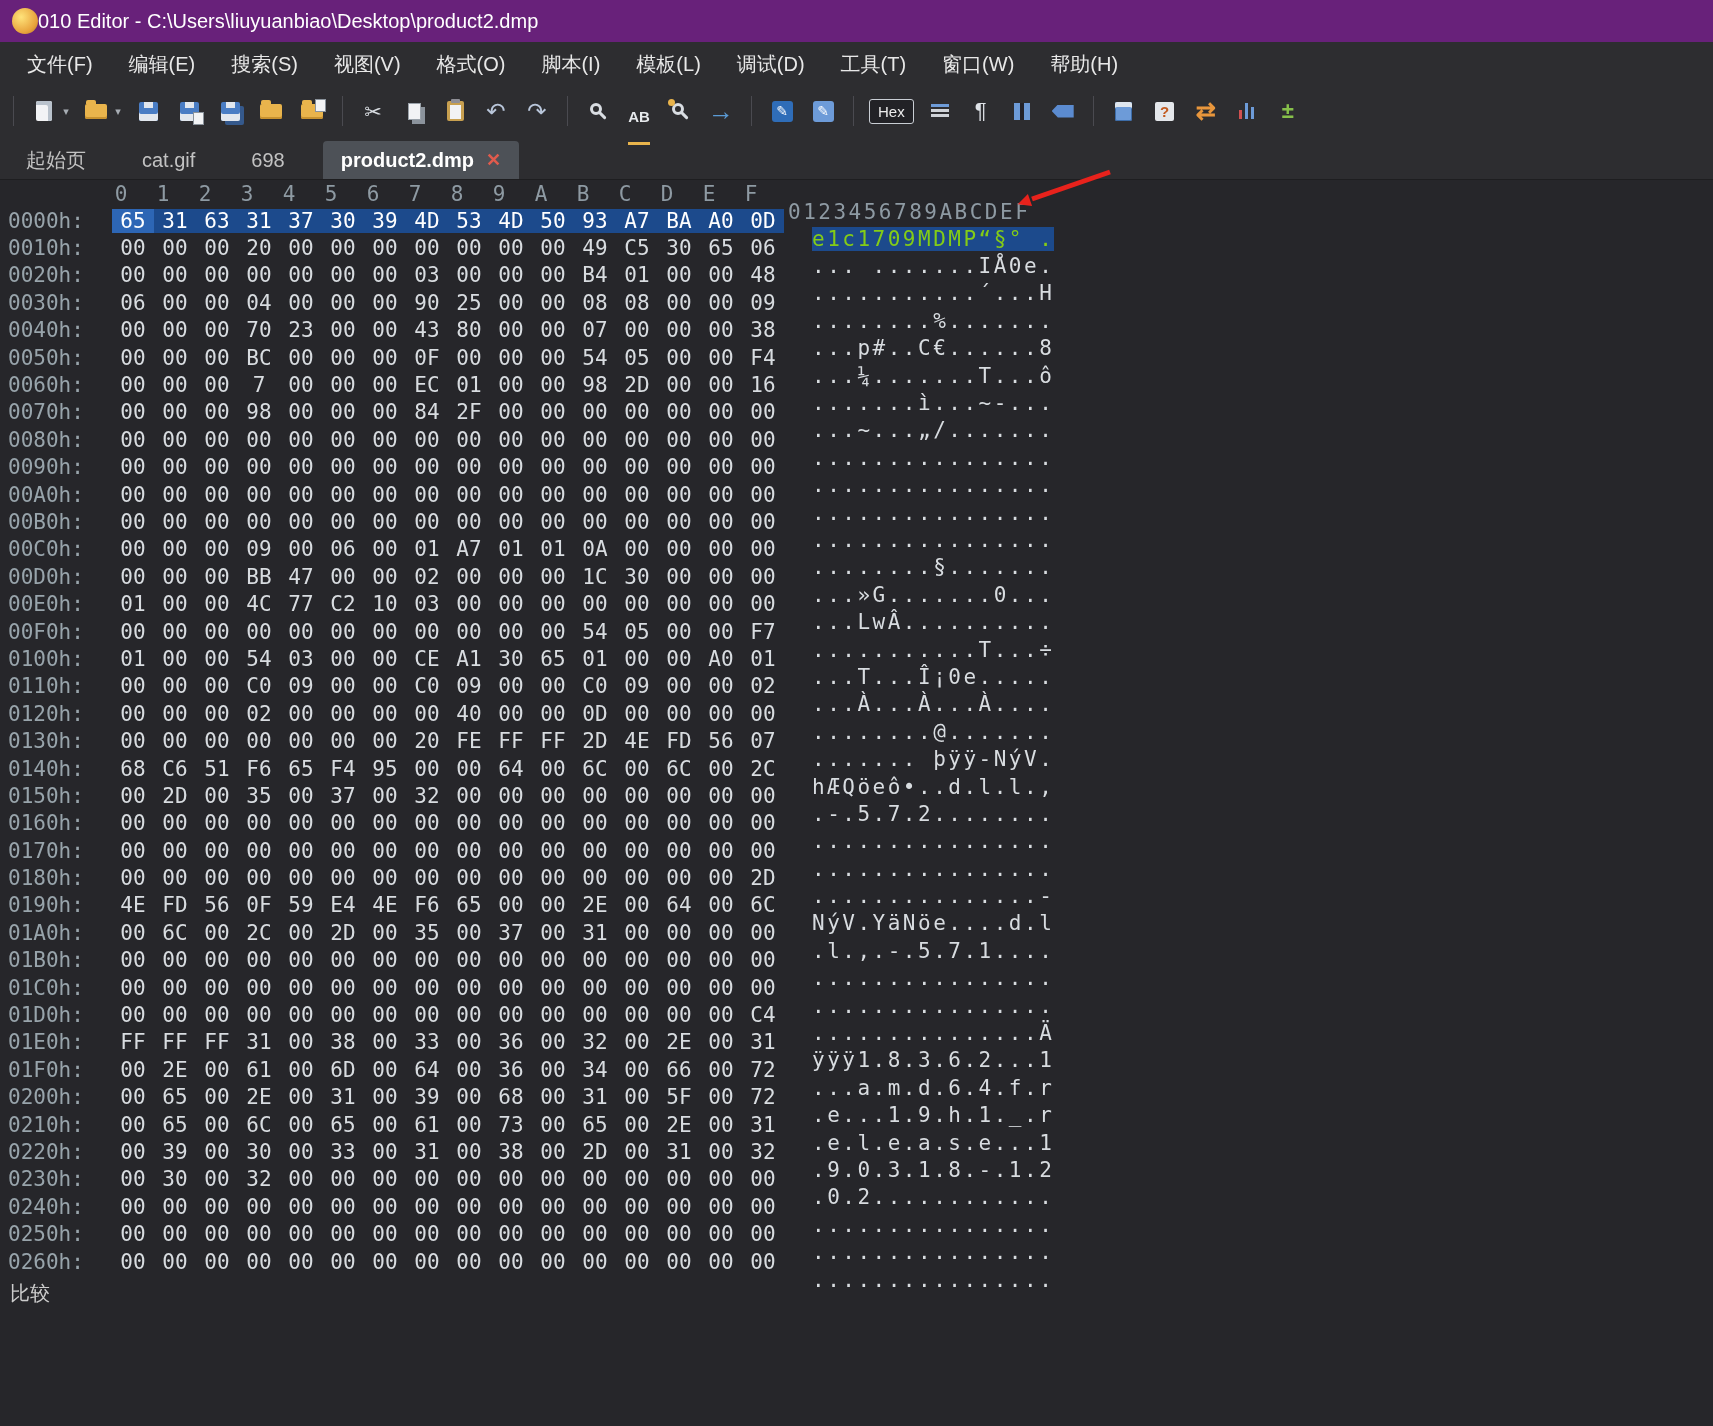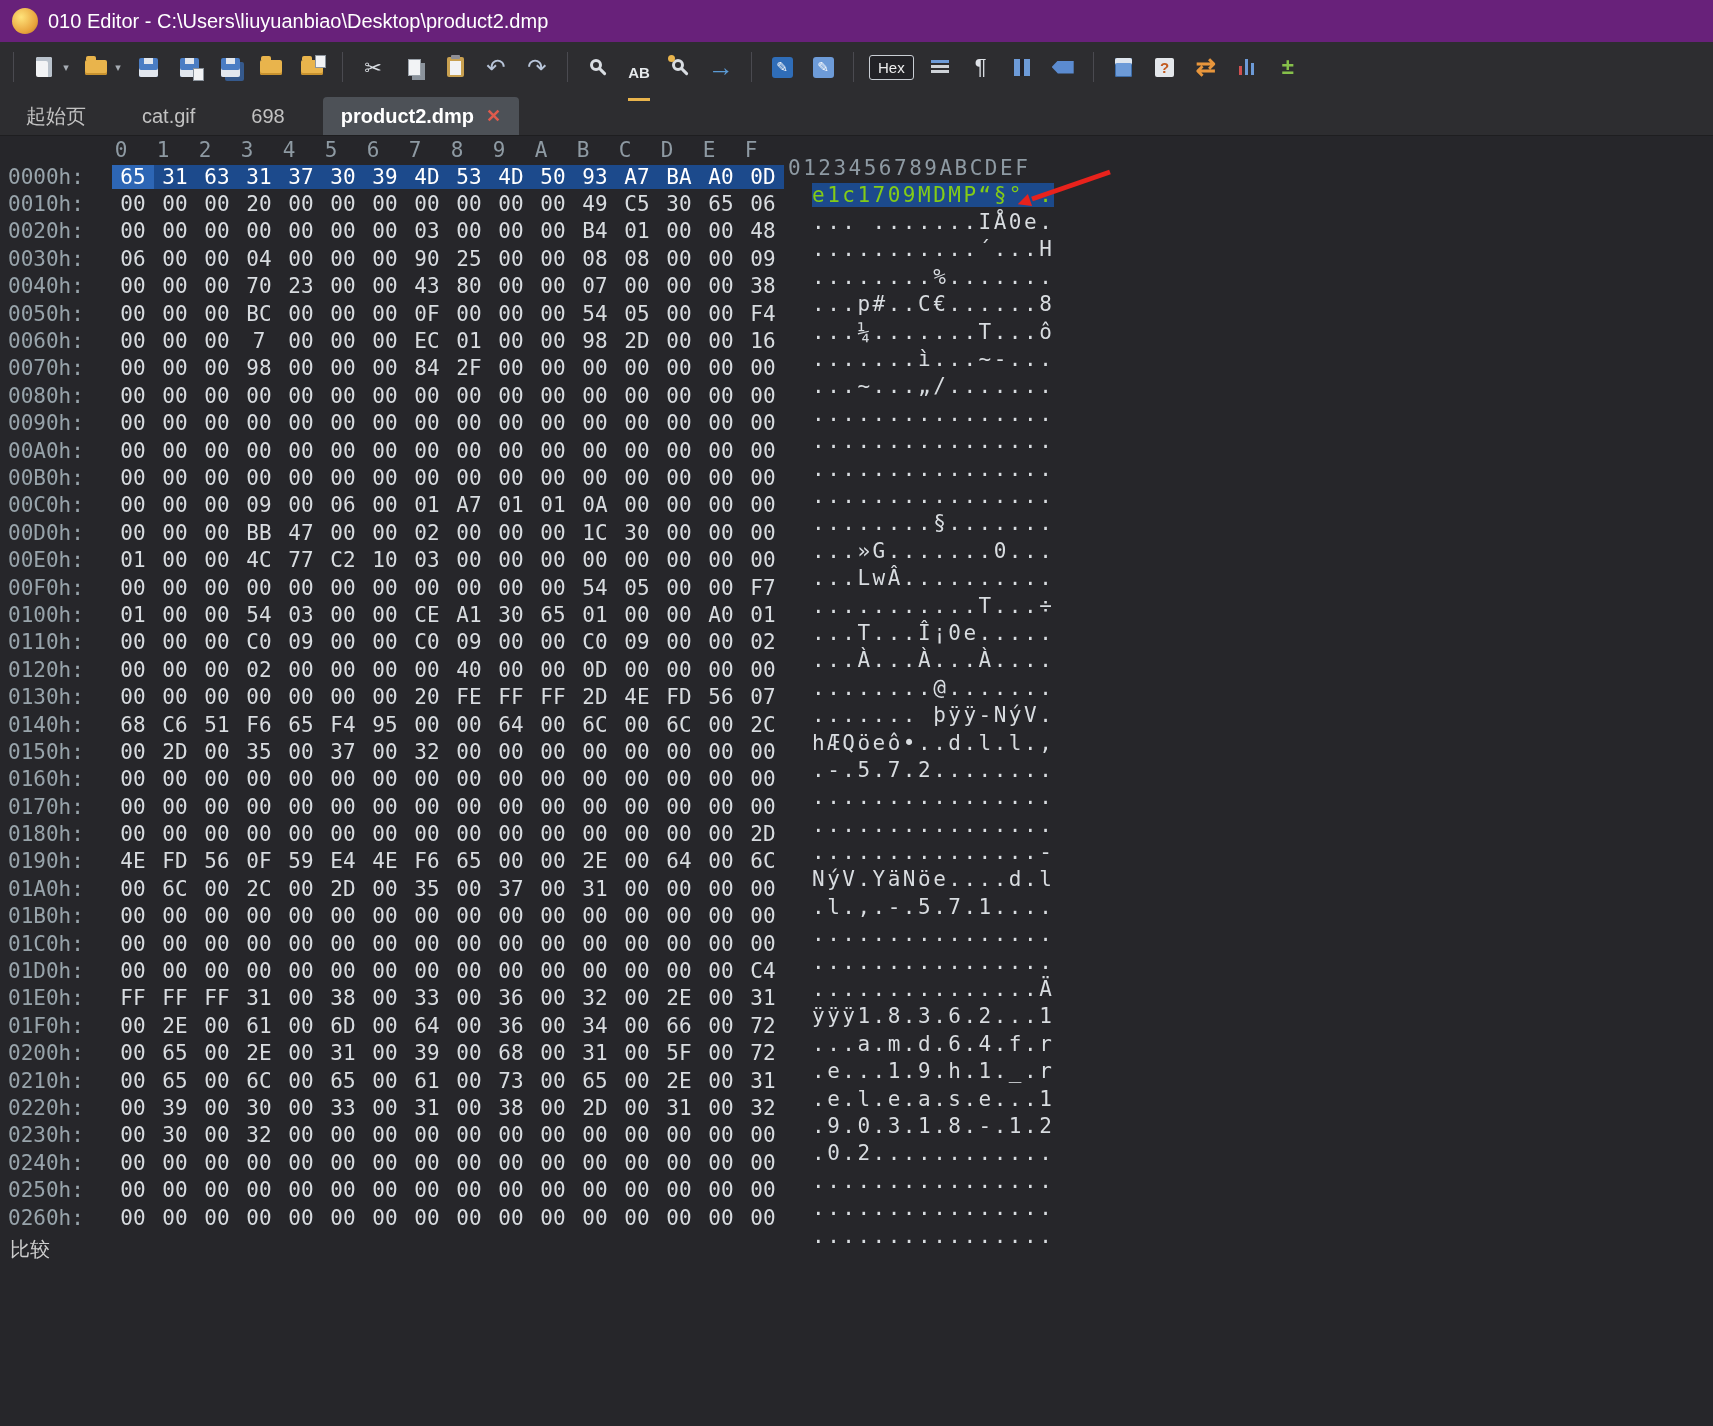--- a/index.html
+++ b/index.html
@@ -7,21 +7,21 @@
   body {
     width:1713px; height:1426px; overflow:hidden;
     background:#26262a;
     font-family:"Liberation Sans", sans-serif;
   }
   .window { position:relative; width:100%; height:100%; }
 
   
   .titlebar {
     height:42px; background:var(--titlebar,#68217A);
-    display:flex; align-items:center; padding:11px 12px; gap:10px;
+    display:flex; align-items:center; padding:11px 12px; 
   }
   .app-icon {
     width:26px; height:26px; border-radius:50%;
     background:radial-gradient(circle at 35% 35%, #ffe37a, #e8a33c 65%, #b5741f);
     flex:none;
   }
   .title-text { color:#ffffff; font-size:20px; white-space:nowrap; }
 
   
   .menubar {
@@ -123,20 +123,33 @@
 </style>
 </head>
 <body>
 
 <div class="window" data-name="app-window">
   <div class="titlebar" data-name="titlebar">
     <span class="app-icon" data-name="app-icon"></span>
     <span class="title-text" data-name="window-title">010 Editor - C:\Users\liuyuanbiao\Desktop\product2.dmp</span>
   </div>
 
+  <div class="menubar" id="menubar" data-name="menubar">
+      <span class="menu-item" data-name="menu-item-0">文件(F)</span>
+      <span class="menu-item" data-name="menu-item-1">编辑(E)</span>
+      <span class="menu-item" data-name="menu-item-2">搜索(S)</span>
+      <span class="menu-item" data-name="menu-item-3">视图(V)</span>
+      <span class="menu-item" data-name="menu-item-4">格式(O)</span>
+      <span class="menu-item" data-name="menu-item-5">脚本(I)</span>
+      <span class="menu-item" data-name="menu-item-6">模板(L)</span>
+      <span class="menu-item" data-name="menu-item-7">调试(D)</span>
+      <span class="menu-item" data-name="menu-item-8">工具(T)</span>
+      <span class="menu-item" data-name="menu-item-9">窗口(W)</span>
+      <span class="menu-item" data-name="menu-item-10">帮助(H)</span>
+    </div>
 
   <div class="toolbar" id="toolbar" data-name="toolbar">
       <span class="tsep" data-name="toolbar-separator"></span>
       <span class="tbi" data-name="new-file-icon">
         <span class="g" data-name="new-file-icon-glyph"></span>
       </span>
       <span class="tbi dd" data-name="new-file-dropdown">
         <span class="g" data-name="new-file-dropdown-glyph">▾</span>
       </span>
       <span class="tbi" data-name="open-file-icon">

